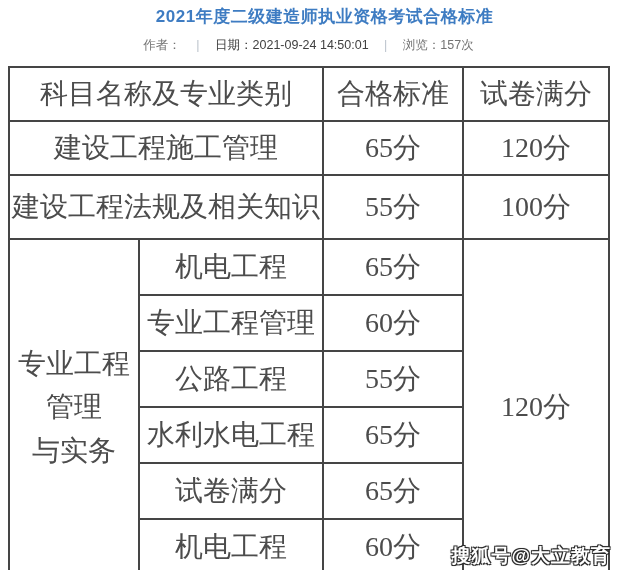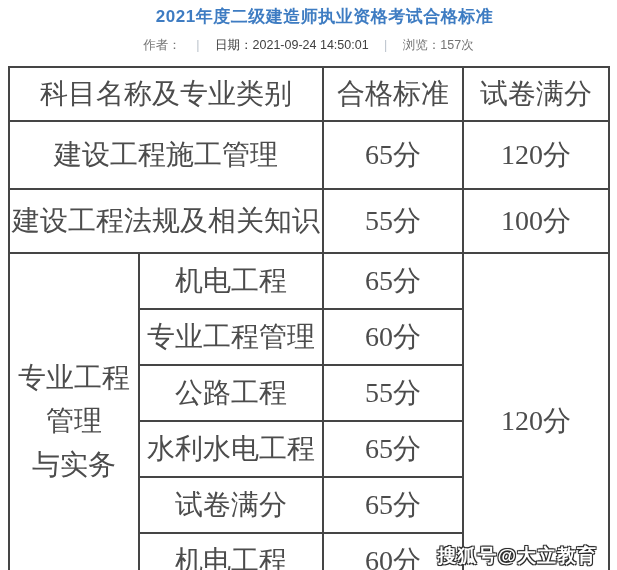--- a/index.html
+++ b/index.html
@@ -56,29 +56,29 @@
     color: #4c4c4c;
   }
   table.score-table td, table.score-table th {
     border: 2px solid #454545;
     text-align: center;
     vertical-align: middle;
     font-weight: normal;
     padding: 0;
   }
   tr.r-h  { height: 54px; }
-  tr.r-1  { height: 68px; }
+  tr.r-1  { height: 54px; }
   tr.r-2  { height: 64px; }
   tr.r-s  { height: 56px; }
   .group-name-cell div { line-height: 1.55; }
 
   
   .watermark {
     position: absolute;
-    right: 20px;
+    right: 6px;
     bottom: 1px;
     font-family: "Liberation Sans", sans-serif;
     font-size: 19px;
     font-weight: bold;
     color: #ffffff;
     letter-spacing: 1px;
     text-shadow:
       -1px -1px 0 #2b2b2b,
        1px -1px 0 #2b2b2b,
       -1px  1px 0 #2b2b2b,

